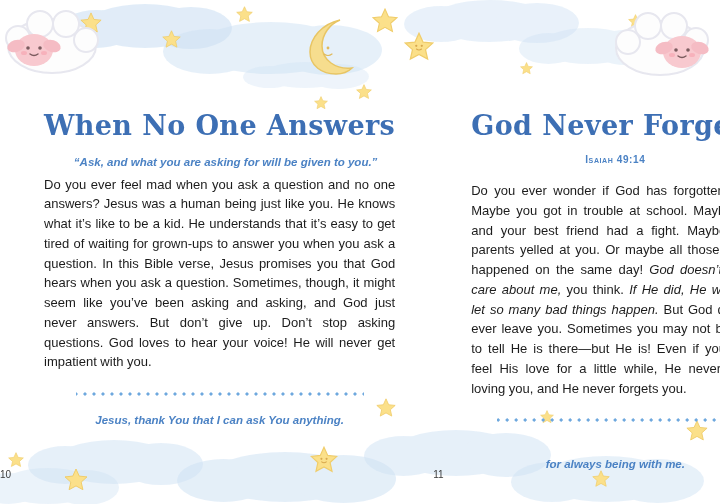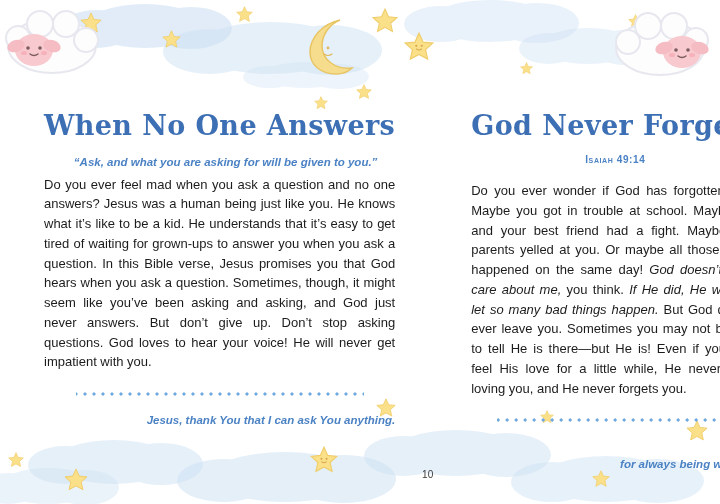--- a/index.html
+++ b/index.html
@@ -127,35 +127,35 @@
     margin: 20px auto 16px auto;
     width: 82%;
     height: 4px;
     background-image: radial-gradient(circle, #6ea8de 1.6px, rgba(0,0,0,0) 1.8px);
     background-size: 9px 4px;
     background-repeat: repeat-x;
     background-position: center;
   }
 
   .prayer {
-    text-align: right;
+    text-align: center;
     font-style: italic;
     font-weight: bold;
     font-size: 11.5px;
     line-height: 1.5;
     color: #4b82c4;
     margin: 0;
   }
 
   .folio {
     position: absolute;
     bottom: 24px;
     left: 0;
     right: 0;
-    text-align: right;
+    text-align: left;
     font-size: 10px;
     color: #3b3b3b;
   }
   .page-left .folio  { left: 0; right: 0; }
 
   .gutter {
     position: absolute;
     left: 50%;
     top: 0;
     bottom: 0;

